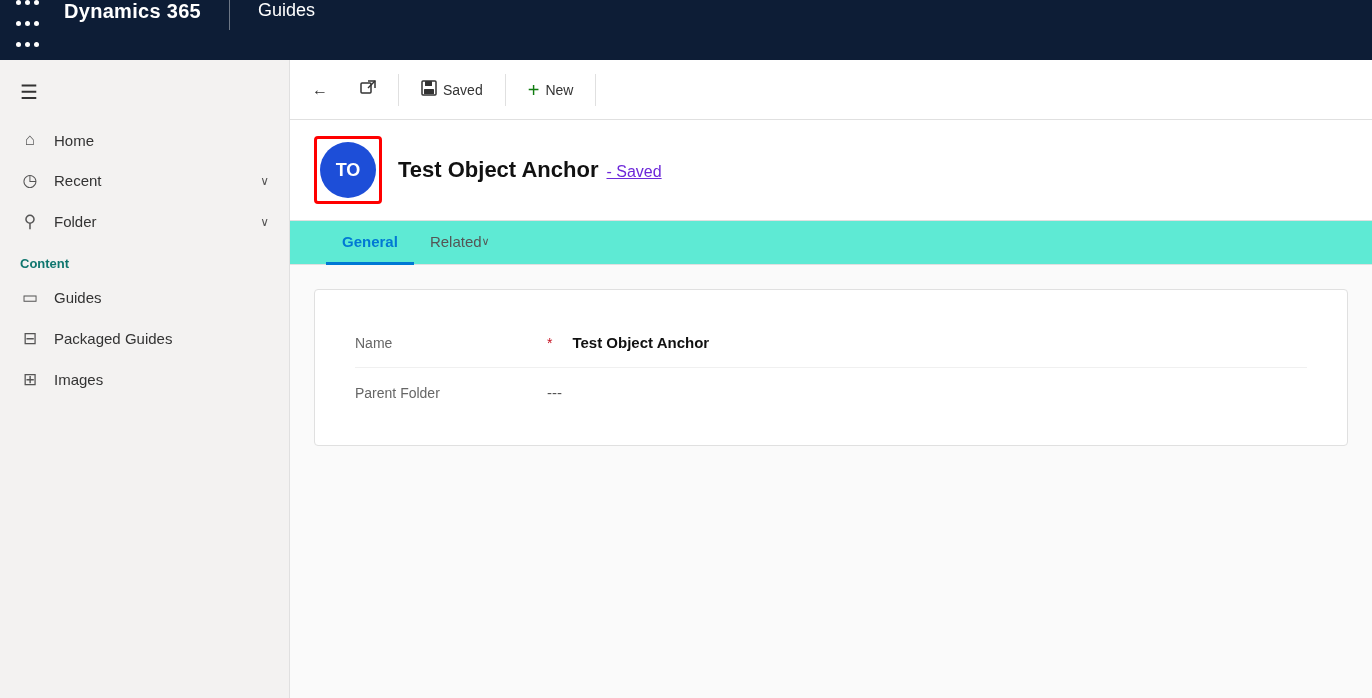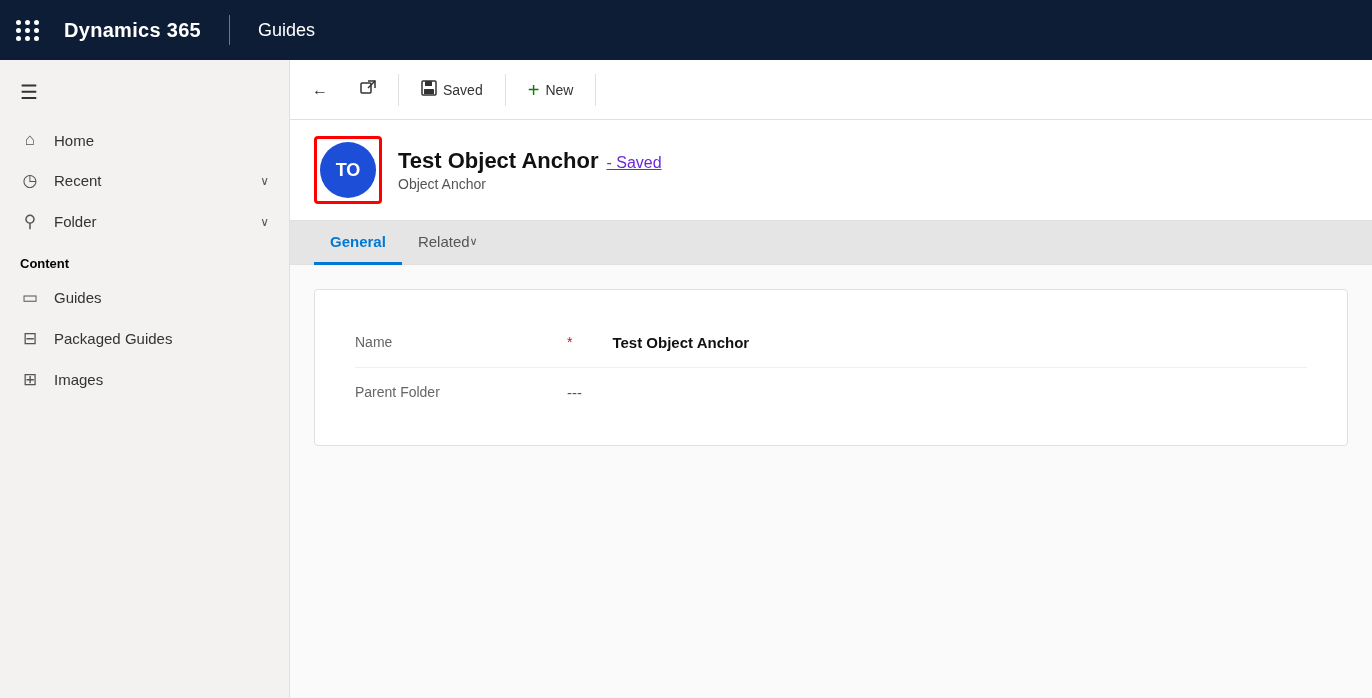--- a/index.html
+++ b/index.html
@@ -3,21 +3,20 @@
   <meta charset="utf-8">
   <style>
     * { box-sizing: border-box; margin: 0; padding: 0; }
     body { font-family: 'Segoe UI', sans-serif; background: #f3f2f1; height: 698px; overflow: hidden; display: flex; flex-direction: column; }
 
     
     .top-nav {
       background: #0d1d36;
       height: 60px;
       display: flex;
-      align-items: center;
       padding: 0 16px;
       gap: 16px;
       flex-shrink: 0;
     }
     .top-nav-dots {
       display: grid;
       grid-template-columns: repeat(3, 6px);
       gap: 3px;
       margin-right: 8px;
     }
@@ -88,21 +87,21 @@
     }
     .sidebar-item .chevron {
       margin-left: auto;
       font-size: 12px;
       color: #555;
     }
     .sidebar-section-label {
       padding: 14px 20px 6px 20px;
       font-size: 13px;
       font-weight: 700;
-      color: #000000;
+      color: #0f766e;
     }
 
     
     .content-area {
       flex: 1;
       display: flex;
       flex-direction: column;
       overflow: hidden;
       background: white;
     }
@@ -194,23 +193,23 @@
     .record-subtitle {
       font-size: 14px;
       color: #555;
       font-weight: 500;
     }
 
     
     .tabs-bar {
       display: flex;
       align-items: center;
-      padding: 0 24px;
+      padding: 0 36px;
       border-bottom: 1px solid #e0e0e0;
-      background: #e5e5e5;
+      background: #5eead4;
       flex-shrink: 0;
     }
     .tab {
       padding: 12px 16px;
       font-size: 15px;
       cursor: pointer;
       color: #555;
       border-bottom: 3px solid transparent;
       margin-bottom: -1px;
     }
@@ -236,23 +235,24 @@
       background: #fafafa;
     }
     .form-card {
       background: white;
       border: 1px solid #e0e0e0;
       border-radius: 4px;
       padding: 28px 40px;
     }
     .form-row {
       display: flex;
+      align-items: center;
       padding: 16px 0;
       border-bottom: 1px solid #f0f0f0;
-      gap: 32px;
+      gap: 12px;
     }
     .form-row:last-child {
       border-bottom: none;
     }
     .form-label {
       width: 180px;
       font-size: 14px;
       color: #666;
       flex-shrink: 0;
     }
@@ -367,21 +367,20 @@
       <div class="record-avatar-wrap">
         <div class="record-avatar" style="background: #1d4ed8; text-align: center;">
           <span>TO</span>
         </div>
       </div>
       <div class="record-title-block">
         <div class="record-title-row">
           <span class="record-title">Test Object Anchor</span>
           <span class="record-saved">- Saved</span>
         </div>
-        <span class="record-subtitle">Object Anchor</span>
       </div>
     </div>
 
     <div class="tabs-bar">
       <div class="tab active">
         <span>General</span>
       </div>
       <div class="tab tab-related">
         <span>Related</span>
         <span class="tab-chevron">∨</span>

